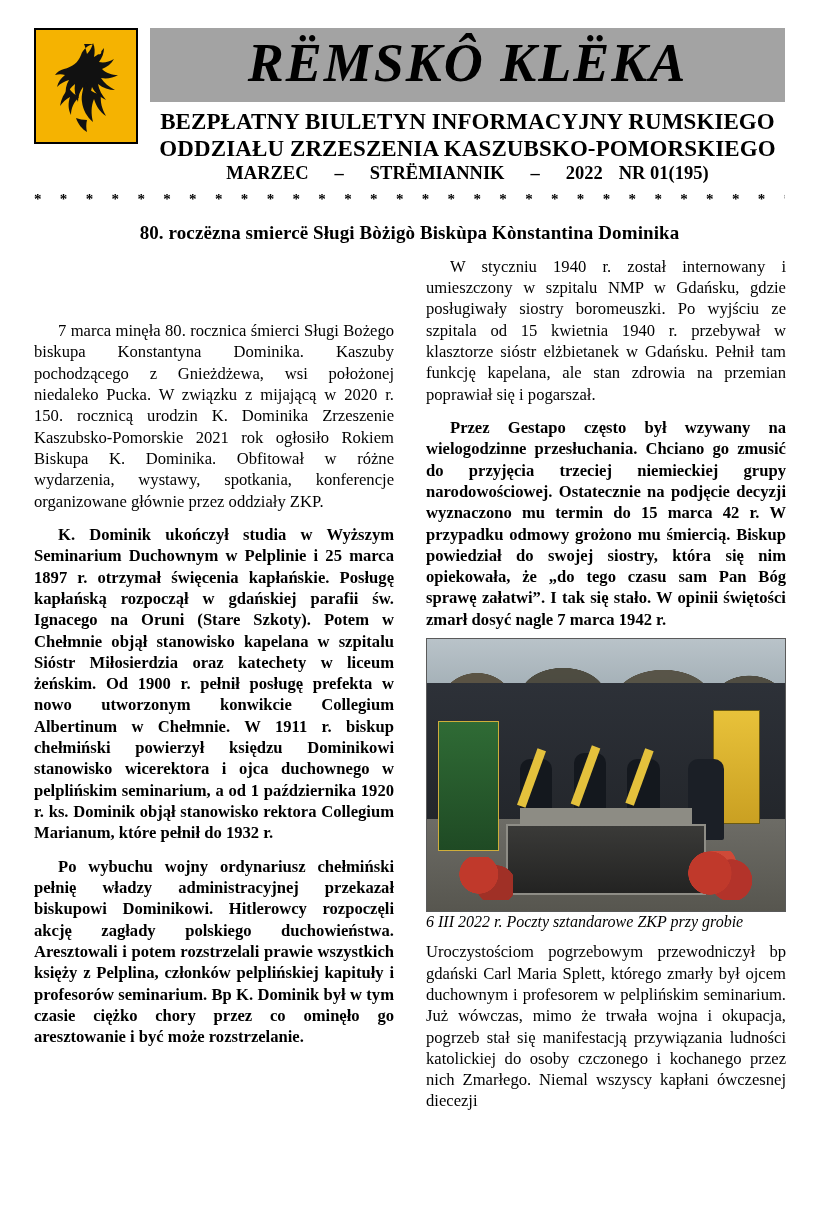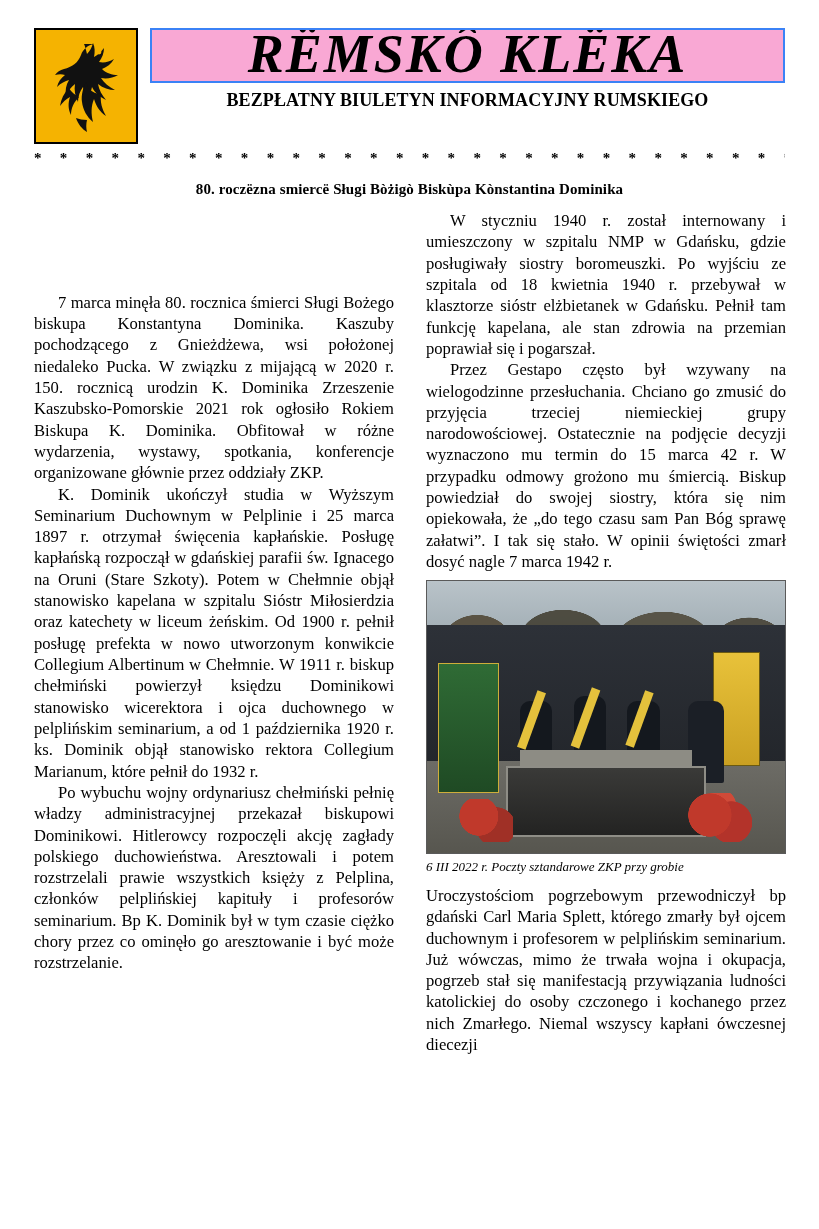--- a/index.html
+++ b/index.html
@@ -37,42 +37,42 @@
     position: relative;
     overflow: hidden;
   }
   .crest svg { display: block; width: 100%; height: 100%; }
 
   .masthead-right {
     flex: 1 1 auto;
     min-width: 0;
   }
   .title-bar {
-    background: #f9a8d4;
-    border: 2px solid #3b82f6;
-    height: 55px;
+    background: #a3a3a3;
+    border: 2px solid #a3a3a3;
+    height: 74px;
     display: flex;
     align-items: center;
     justify-content: center;
     overflow: hidden;
   }
   .title-bar .title-text {
     font-family: "Liberation Serif", serif;
     font-style: italic;
     font-weight: bold;
     font-size: 54px;
     letter-spacing: 2px;
     white-space: nowrap;
     line-height: 1;
     padding-bottom: 4px;
   }
   .subtitle {
     text-align: center;
     font-weight: bold;
-    font-size: 18px;
+    font-size: 23px;
     line-height: 1.16;
     margin-top: 7px;
     letter-spacing: 0.1px;
   }
   .issue-line {
     text-align: center;
     font-weight: bold;
     font-size: 18.5px;
     line-height: 1.16;
     margin-top: 1px;
@@ -90,21 +90,21 @@
     overflow: hidden;
     white-space: nowrap;
     height: 18px;
     line-height: 18px;
   }
 
   
   .headline {
     text-align: center;
     font-weight: bold;
-    font-size: 15px;
+    font-size: 19px;
     margin-top: 14px;
     margin-bottom: 12px;
     letter-spacing: 0.1px;
   }
 
   
   .columns {
     display: flex;
     gap: 32px;
     align-items: center;
@@ -115,21 +115,21 @@
   }
   p.body {
     margin: 0;
     text-align: justify;
     text-justify: inter-word;
     font-size: 16.6px;
     line-height: 1.285;
     text-indent: 24px;
     hyphens: none;
   }
-  p.body + p.body { margin-top: 0px; }
+  p.body + p.body { margin-top: 12px; font-weight: bold; }
 
   
   .photo-wrap { margin-top: 8px; }
   .photo {
     width: 360px;
     height: 274px;
     border: 1px solid #5a5a5a;
     position: relative;
     overflow: hidden;
     background: #7e8b93;
@@ -190,24 +190,23 @@
     background: #14181e;
     border-radius: 10px 10px 2px 2px;
   }
   .photo .sash {
     position: absolute;
     background: #e4c13c;
     transform: rotate(20deg);
     width: 9px;
   }
   .caption {
-    font-size: 13px;
+    font-size: 16px;
     font-style: italic;
     line-height: 1.2;
-    margin-top: 5px;
     text-align: left;
   }
   .caption .credit {
     float: right;
   }
   .caption-l2 { text-align: center; display: block; }
 
   .after-photo { margin-top: 10px; }
   .after-photo p.body { text-indent: 0; }
 </style>
@@ -231,37 +230,41 @@
           <circle cx="63" cy="22" r="2.4" fill="#F5B301"></circle>
         </g>
       </svg>
     </div>
 
     <div class="masthead-right">
       <div class="title-bar">
         <div class="title-text">RËMSKÔ KLËKA</div>
       </div>
       <div class="subtitle">BEZPŁATNY BIULETYN INFORMACYJNY RUMSKIEGO</div>
+      <div class="subtitle" style="margin-top:0">ODDZIAŁU ZRZESZENIA KASZUBSKO-POMORSKIEGO</div>
+      <div class="issue-line">
+        <span>MARZEC</span><span class="sp"></span><span>–</span><span class="sp"></span><span>STRËMIANNIK</span><span class="sp"></span><span>–</span><span class="sp"></span><span>2022</span><span class="sp-s"></span><span>NR 01(195)</span>
+      </div>
     </div>
   </div>
 
   <div class="star-rule">* * * * * * * * * * * * * * * * * * * * * * * * * * * * * * * * * * * * * * * *</div>
 
   <div class="headline">80. roczëzna smiercë Sługi Bòżigò Biskùpa Kònstantina Dominika</div>
 
   <div class="columns">
 
     <div class="col">
       <p class="body">7 marca minęła 80. rocznica śmierci Sługi Bożego biskupa Konstantyna Dominika. Kaszuby pochodzącego z Gnieżdżewa, wsi położonej niedaleko Pucka. W związku z mijającą w 2020 r. 150. rocznicą urodzin K. Dominika Zrzeszenie Kaszubsko-Pomorskie 2021 rok ogłosiło Rokiem Biskupa K. Dominika. Obfitował w różne wydarzenia, wystawy, spotkania, konferencje organizowane głównie przez oddziały ZKP.</p>
       <p class="body">K. Dominik ukończył studia w Wyższym Seminarium Duchownym w Pelplinie i 25 marca 1897 r. otrzymał święcenia kapłańskie. Posługę kapłańską rozpoczął w gdańskiej parafii św. Ignacego na Oruni (Stare Szkoty). Potem w Chełmnie objął stanowisko kapelana w szpitalu Sióstr Miłosierdzia oraz katechety w liceum żeńskim. Od 1900 r. pełnił posługę prefekta w nowo utworzonym konwikcie Collegium Albertinum w Chełmnie. W 1911 r. biskup chełmiński powierzył księdzu Dominikowi stanowisko wicerektora i ojca duchownego w pelplińskim seminarium, a od 1 października 1920 r. ks. Dominik objął stanowisko rektora Collegium Marianum, które pełnił do 1932 r.</p>
       <p class="body">Po wybuchu wojny ordynariusz chełmiński pełnię władzy administracyjnej przekazał biskupowi Dominikowi. Hitlerowcy rozpoczęli akcję zagłady polskiego duchowieństwa. Aresztowali i potem rozstrzelali prawie wszystkich księży z Pelplina, członków pelplińskiej kapituły i profesorów seminarium. Bp K. Dominik był w tym czasie ciężko chory przez co ominęło go aresztowanie i być może rozstrzelanie.</p>
     </div>
 
     <div class="col">
-      <p class="body">W styczniu 1940 r. został internowany i umieszczony w szpitalu NMP w Gdańsku, gdzie posługiwały siostry boromeuszki. Po wyjściu ze szpitala od 18 kwietnia 1940 r. przebywał w klasztorze sióstr elżbietanek w Gdańsku. Pełnił tam funkcję kapelana, ale stan zdrowia na przemian poprawiał się i pogarszał.</p>
+      <p class="body">W styczniu 1940 r. został internowany i umieszczony w szpitalu NMP w Gdańsku, gdzie posługiwały siostry boromeuszki. Po wyjściu ze szpitala od 15 kwietnia 1940 r. przebywał w klasztorze sióstr elżbietanek w Gdańsku. Pełnił tam funkcję kapelana, ale stan zdrowia na przemian poprawiał się i pogarszał.</p>
       <p class="body">Przez Gestapo często był wzywany na wielogodzinne przesłuchania. Chciano go zmusić do przyjęcia trzeciej niemieckiej grupy narodowościowej. Ostatecznie na podjęcie decyzji wyznaczono mu termin do 15 marca 42 r. W przypadku odmowy grożono mu śmiercią. Biskup powiedział do swojej siostry, która się nim opiekowała, że „do tego czasu sam Pan Bóg sprawę załatwi”. I tak się stało. W opinii świętości zmarł dosyć nagle 7 marca 1942 r.</p>
 
       <div class="photo-wrap">
         <div class="photo">
           <div class="sky"></div>
           <div class="trees"></div>
           <div class="crowd"></div>
           <div class="ground"></div>
           <div class="banner-green"></div>
           <div class="banner-yellow"></div>

